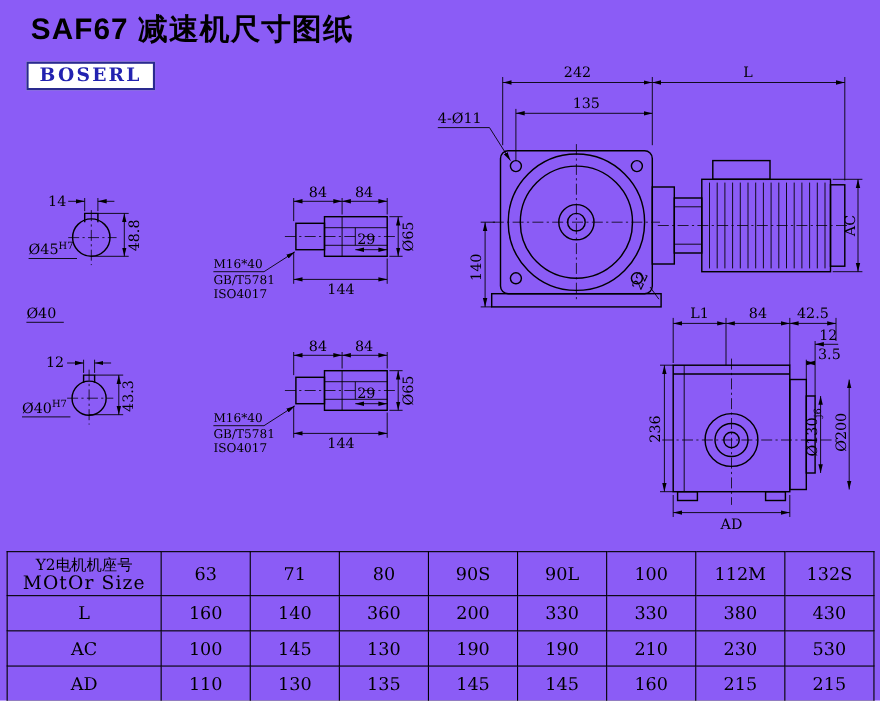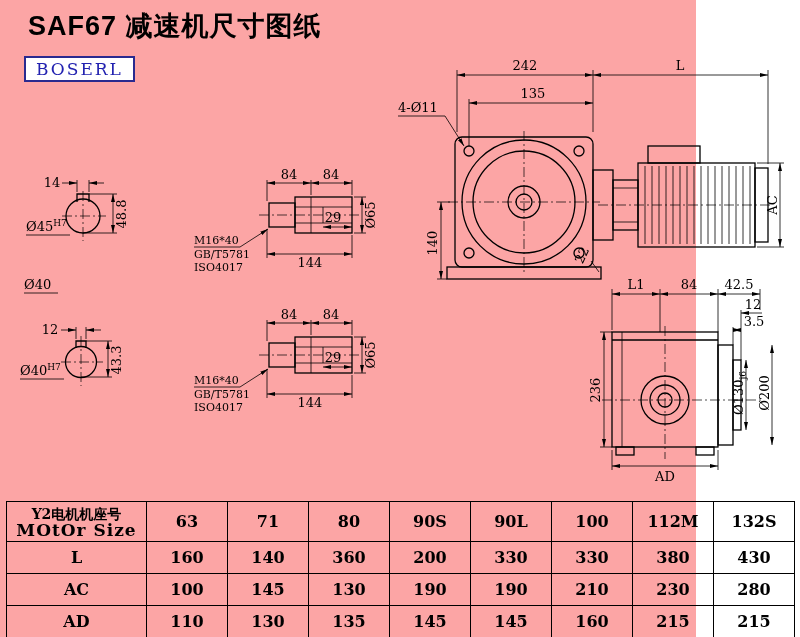--- a/index.html
+++ b/index.html
@@ -1,33 +1,33 @@
 <!DOCTYPE html>
 <html><head>
 <meta charset="utf-8">
 <style>
   html,body{margin:0;padding:0;background:#fff;width:800px;height:637px;overflow:hidden;
     font-family:"DejaVu Sans",sans-serif;}
-  .page{position:relative;width:696px;height:637px;background:#fca5a5;}
+  .page{position:relative;width:800px;height:637px;background:#8b5cf6;}
   .title{position:absolute;left:28px;top:8px;font-size:27px;font-weight:700;color:#000;
     font-family:"Liberation Sans",sans-serif;letter-spacing:1px;}
   .logo{position:absolute;left:24px;top:56px;border:2px solid #2a2a8f;color:#2222b0;
-    font-family:"DejaVu Serif",serif;font-size:17px;font-weight:400;letter-spacing:2px;
+    font-family:"DejaVu Serif",serif;font-size:17px;font-weight:700;letter-spacing:2px;
     padding:1px 10px;background:#fff;}
   svg{position:absolute;left:0;top:0;}
   svg text{font-family:"DejaVu Serif",serif;fill:#000;}
   .solid{stroke:#000;stroke-width:1.3;fill:none;}
   .thin{stroke:#000;stroke-width:0.8;fill:none;}
   .cl{stroke:#000;stroke-width:0.7;stroke-dasharray:10 3 2 3;fill:none;}
   .dt{font-size:13px;}
   .st{font-size:11px;}
   table.dim-table{position:absolute;left:6px;top:501px;width:789px;border-collapse:collapse;
     table-layout:fixed;font-family:"DejaVu Serif",serif;color:#000;}
   table.dim-table th,table.dim-table td{border:1.4px solid #000;text-align:center;
-    font-weight:700;font-size:16px;padding:0;}
+    font-weight:400;font-size:16px;padding:0;}
   table.dim-table tr:first-child{height:40px;}
   table.dim-table tr{height:32px;}
   col.c0{width:140px;}
   .hdr-cn{font-size:14px;line-height:18px;}
   .hdr-en{font-size:17px;line-height:15px;letter-spacing:1px;}
 </style>
 </head>
 <body>
 
 <div class="page">
@@ -281,21 +281,21 @@
     </tr>
     <tr>
       <th>AC</th>
       <td>100</td>
       <td>145</td>
       <td>130</td>
       <td>190</td>
       <td>190</td>
       <td>210</td>
       <td>230</td>
-      <td>280</td>
+      <td>530</td>
     </tr>
     <tr>
       <th>AD</th>
       <td>110</td>
       <td>130</td>
       <td>135</td>
       <td>145</td>
       <td>145</td>
       <td>160</td>
       <td>215</td>

